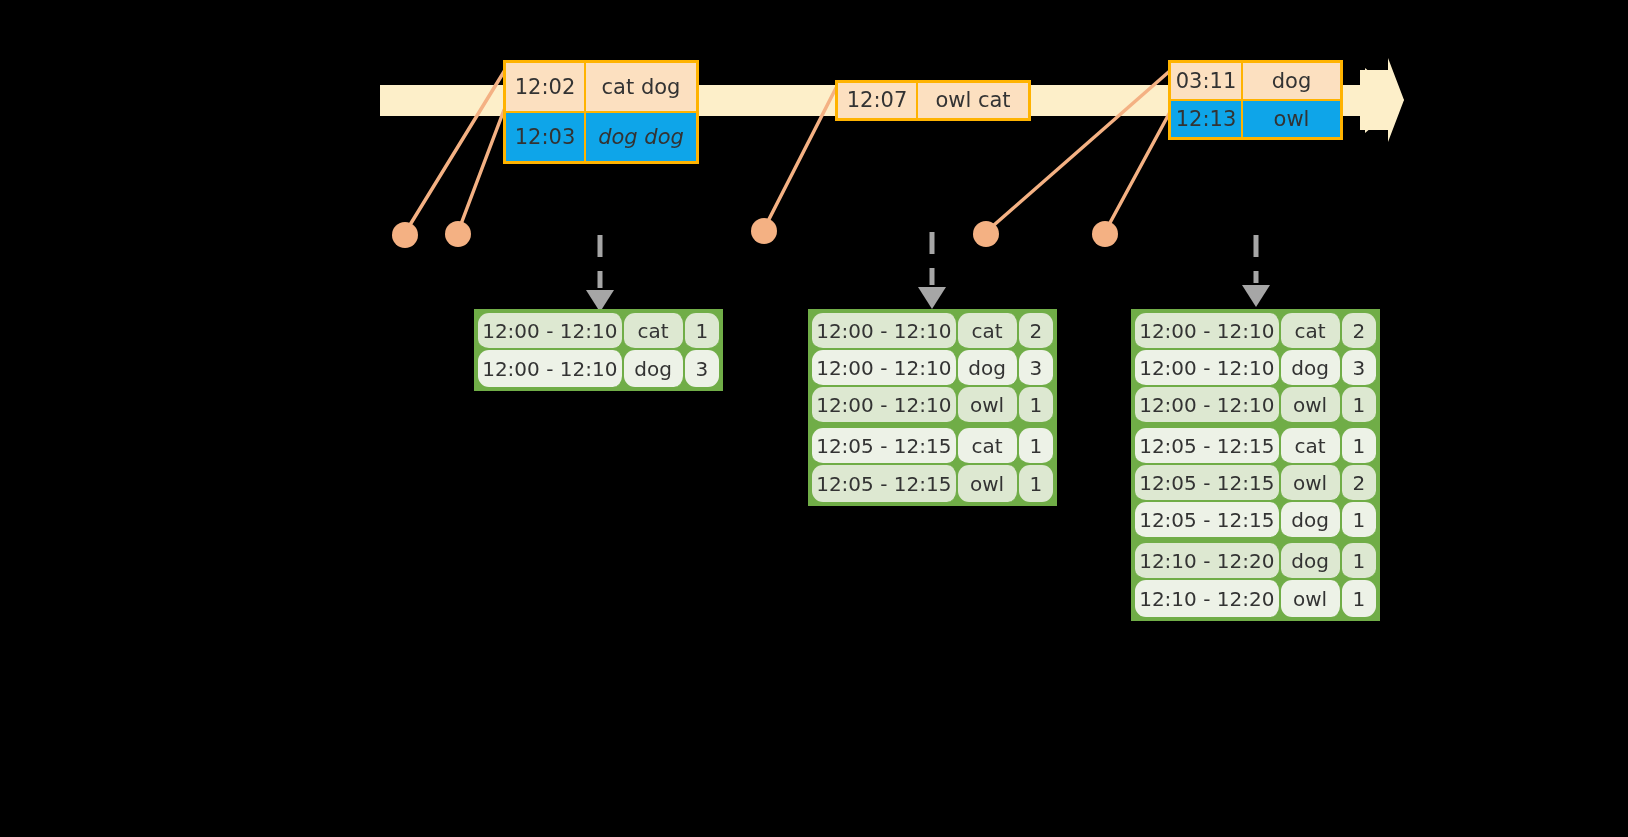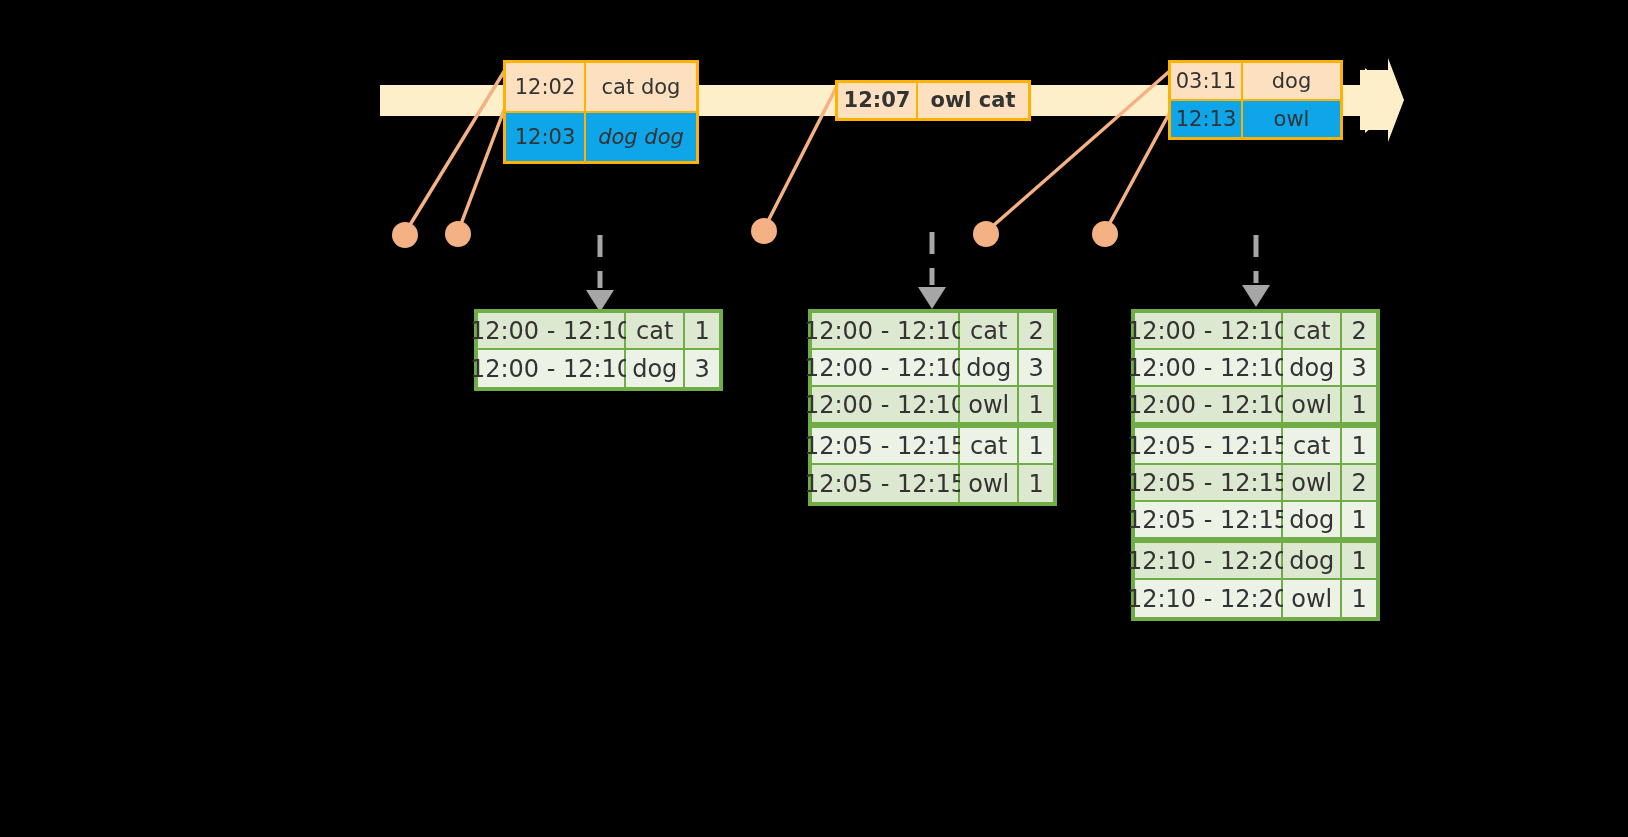--- a/index.html
+++ b/index.html
@@ -36,26 +36,27 @@
     position:absolute;
     border:4px solid #70AD47;
     box-sizing:border-box;
     z-index:4;
     background:#70AD47;
   }
   .trow{display:flex;}
   .trow.grp{border-top:4px solid #70AD47;}
   .tcell{
     display:flex;align-items:center;justify-content:center;
-    font-size:24px;line-height:1;
+    font-size:20px;line-height:1;
     box-sizing:border-box;
     border-right:2px solid #70AD47;
     border-bottom:2px solid #70AD47;
     white-space:nowrap;
     height:37px;
+    border-radius:11px;
   }
   .tcell:last-child{border-right:none;}
   .trow:last-child .tcell{border-bottom:none;}
   .tcell.win{justify-content:center;}
   .rA .tcell{background:#DDE8D1;}
   .rB .tcell{background:#EDF2E7;}
 </style>
 </head>
 <body>
 
@@ -101,21 +102,21 @@
     <div class="evt-row shade-a">
       <div class="evt-time" style="width:80px;">12:02</div>
       <div class="evt-words" style="flex:1;">cat dog</div>
     </div>
     <div class="evt-row shade-b">
       <div class="evt-time" style="width:80px;">12:03</div>
       <div class="evt-words" style="flex:1;font-style:italic;">dog dog</div>
     </div>
   </div>
 
-  <div class="evt" style="left:835px;top:80px;width:196px;height:41px;font-weight:bold;">
+  <div class="evt" style="left:835px;top:80px;width:196px;height:41px;">
     <div class="evt-row shade-a">
       <div class="evt-time" style="width:80px;">12:07</div>
       <div class="evt-words" style="flex:1;">owl cat</div>
     </div>
   </div>
 
   <div class="evt" style="left:1168px;top:60px;width:175px;height:80px;">
     <div class="evt-row shade-a">
       <div class="evt-time" style="width:72px;">03:11</div>
       <div class="evt-words" style="flex:1;">dog</div>

